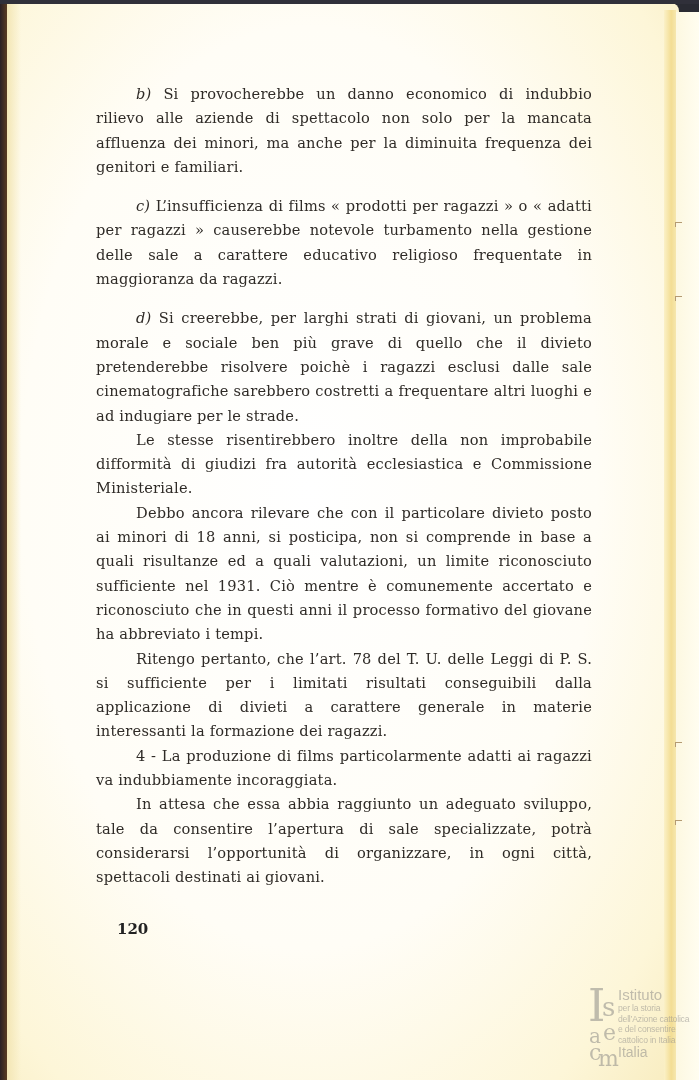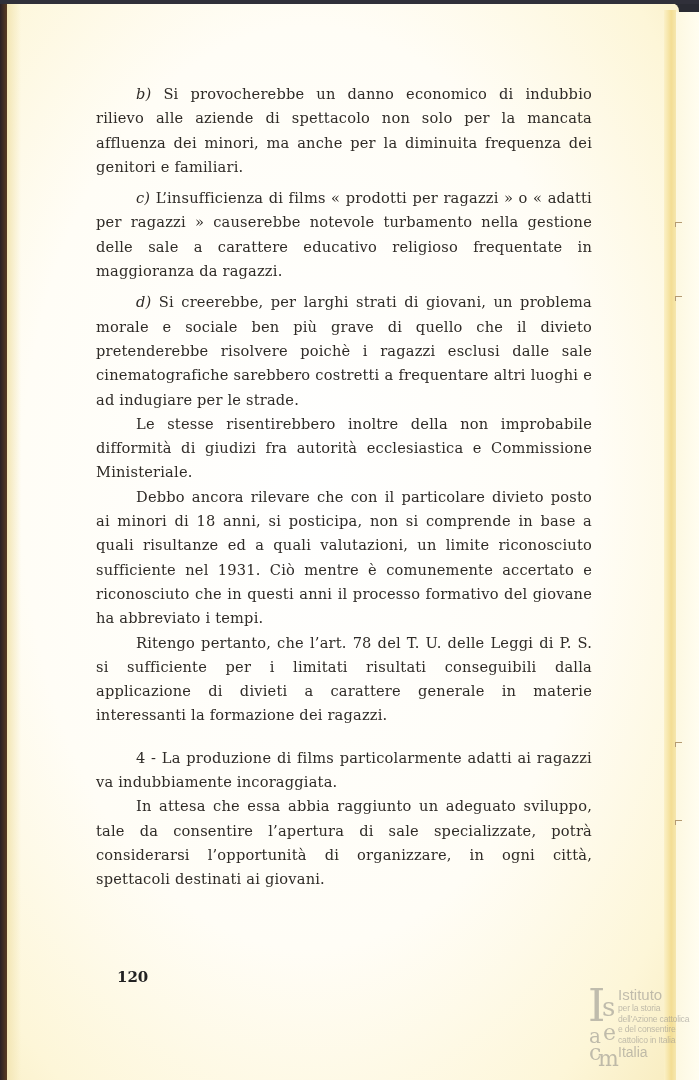--- a/index.html
+++ b/index.html
@@ -42,25 +42,25 @@
   .text-block {
     position: absolute; left: 96px; top: 82px; width: 496px;
     color: #2f2b27;
     font-family: "DejaVu Serif", serif;
     font-size: 14.6px;
     line-height: 24.3px;
     text-align: justify;
     letter-spacing: 0.2px;
   }
   .para { margin: 0; text-indent: 40px; }
-  .para.gap { margin-top: 7px; }
-  .para.gap-lg { margin-top: 18px; }
+  .para.gap { margin-top: 15px; }
+  .para.gap-lg { margin-top: 0; }
   .para .lead { font-style: italic; }
   .page-number {
-    position: absolute; left: 117px; top: 968px;
+    position: absolute; left: 117px; top: 920px;
     font-family: "DejaVu Serif", serif; font-weight: bold;
     font-size: 15px; color: #222;
   }
   .logo {
     position: absolute; left: 588px; top: 986px; width: 110px; height: 84px;
     opacity: 0.55; color: #8e8c88;
   }
   .logo .letters {
     position: absolute; left: 0; top: 0; width: 30px; height: 82px;
     font-family: "DejaVu Serif", serif; line-height: 1;

